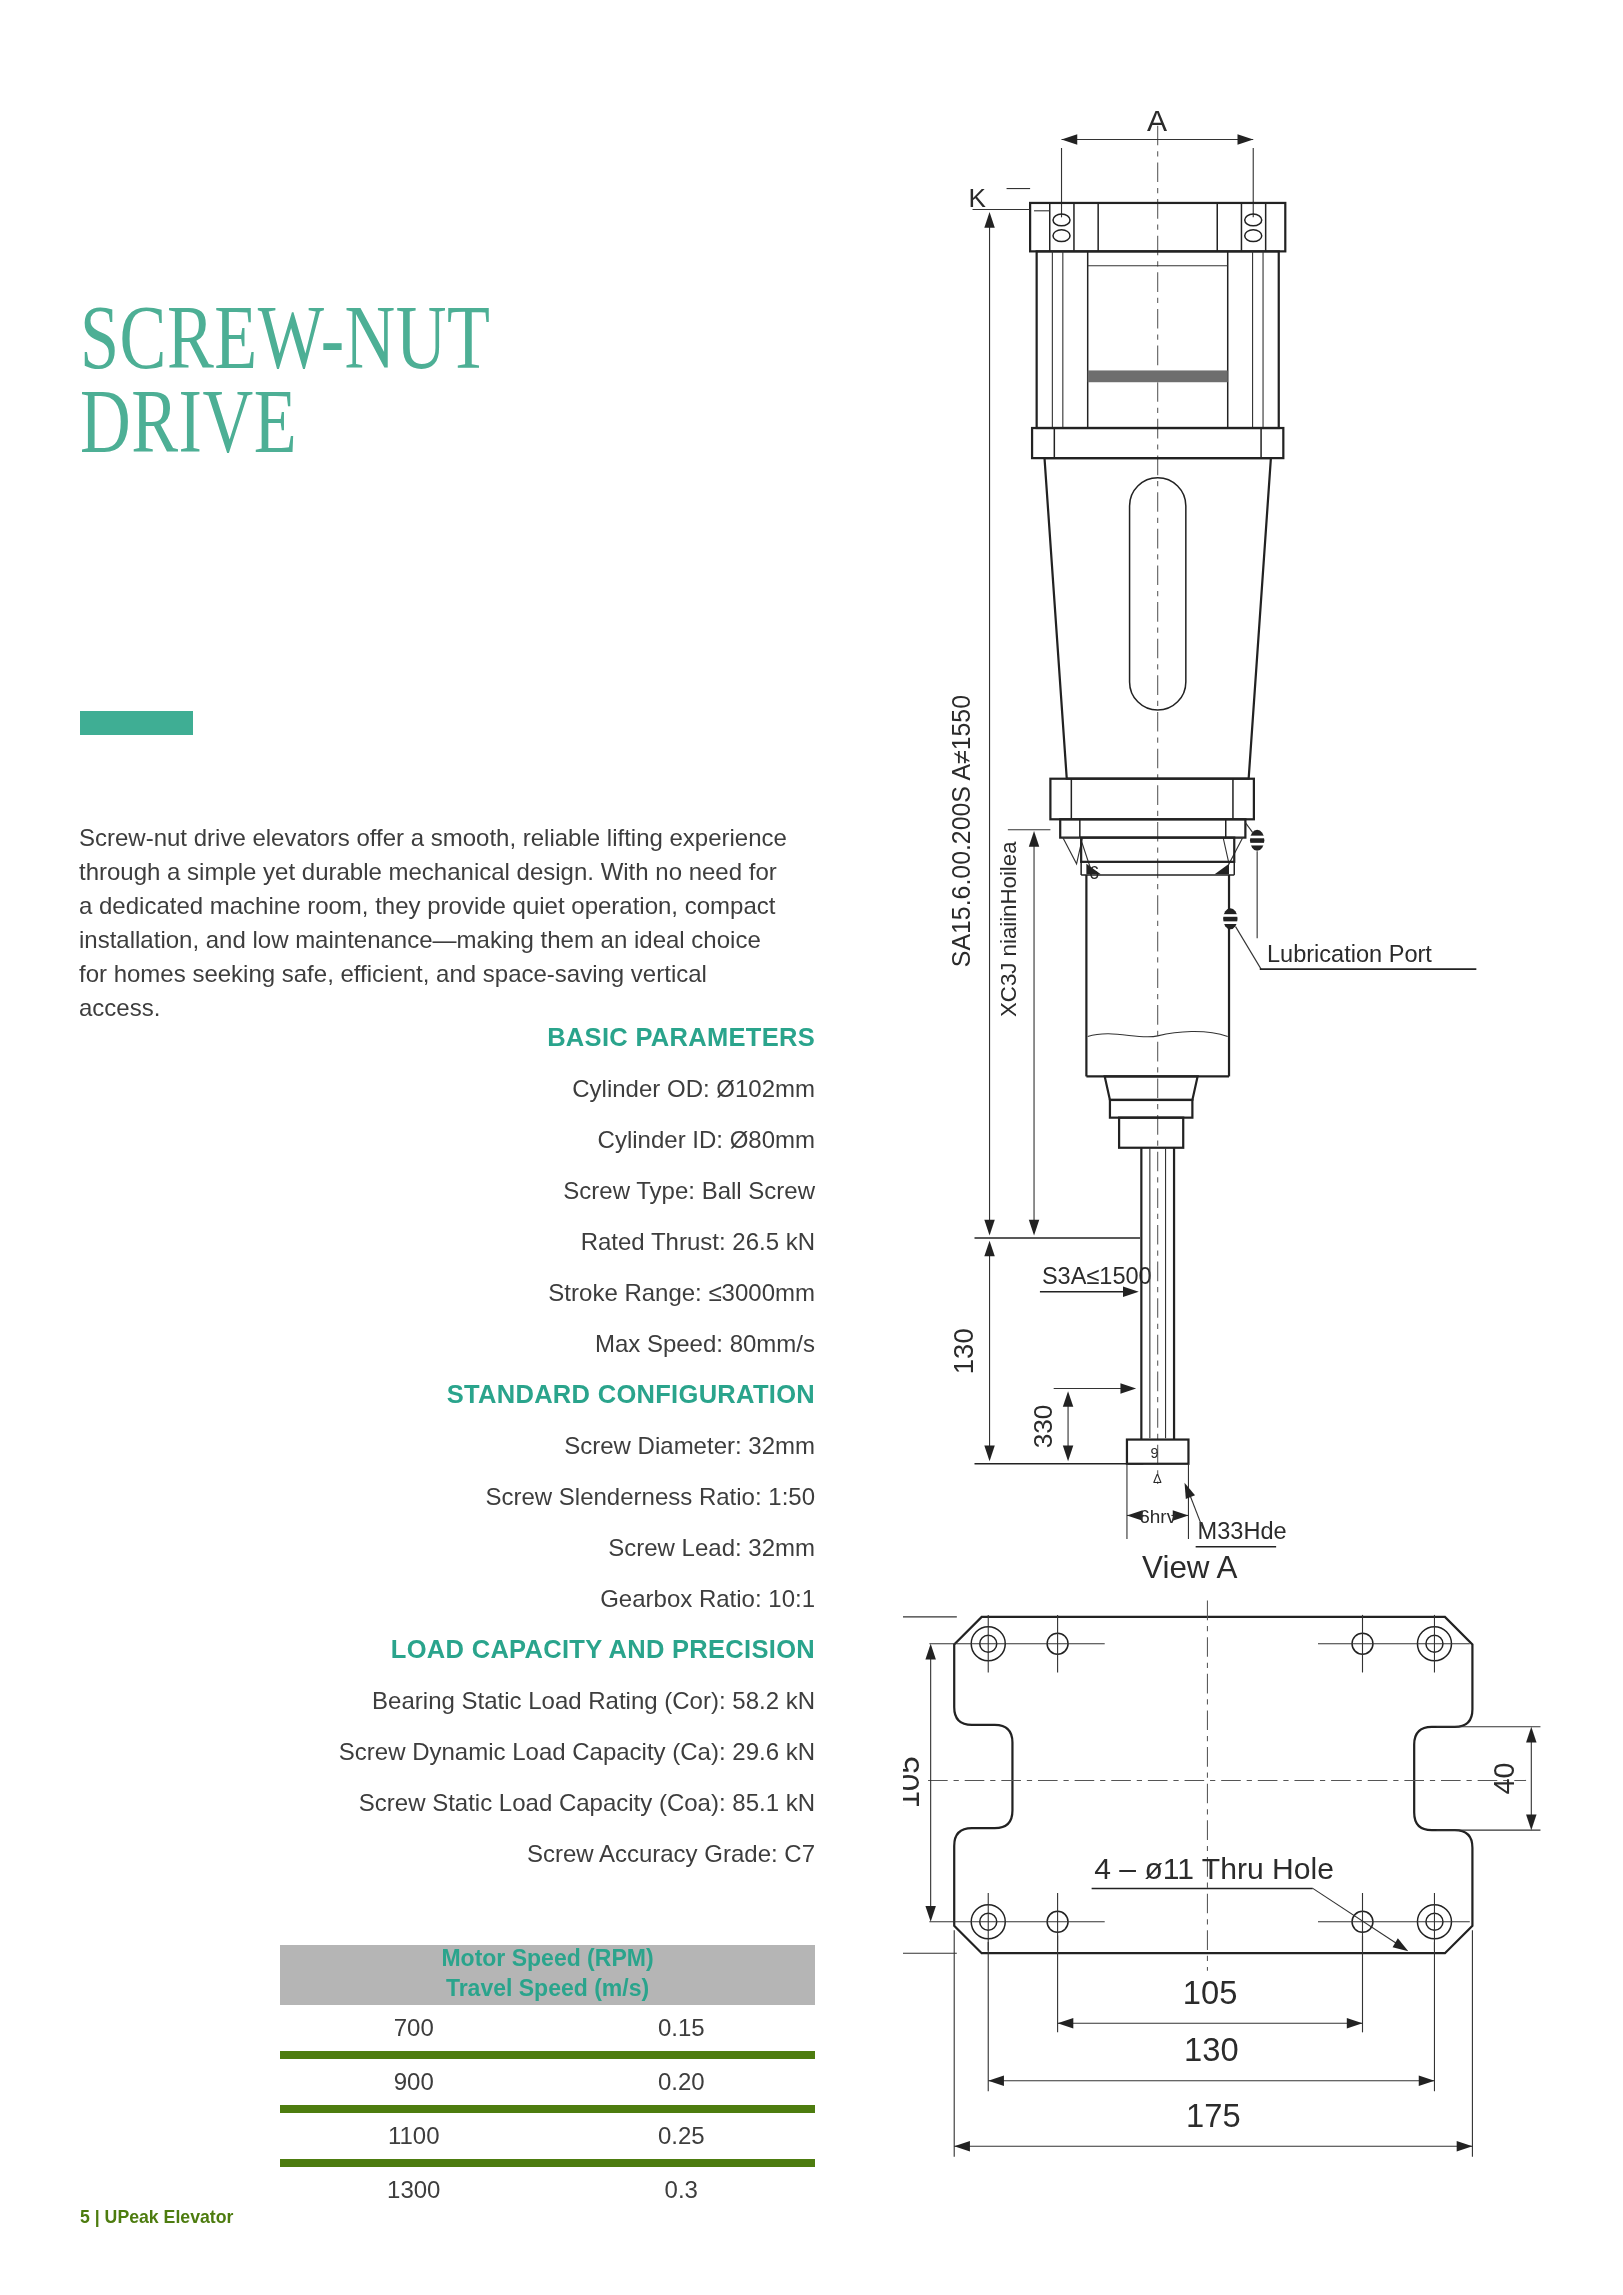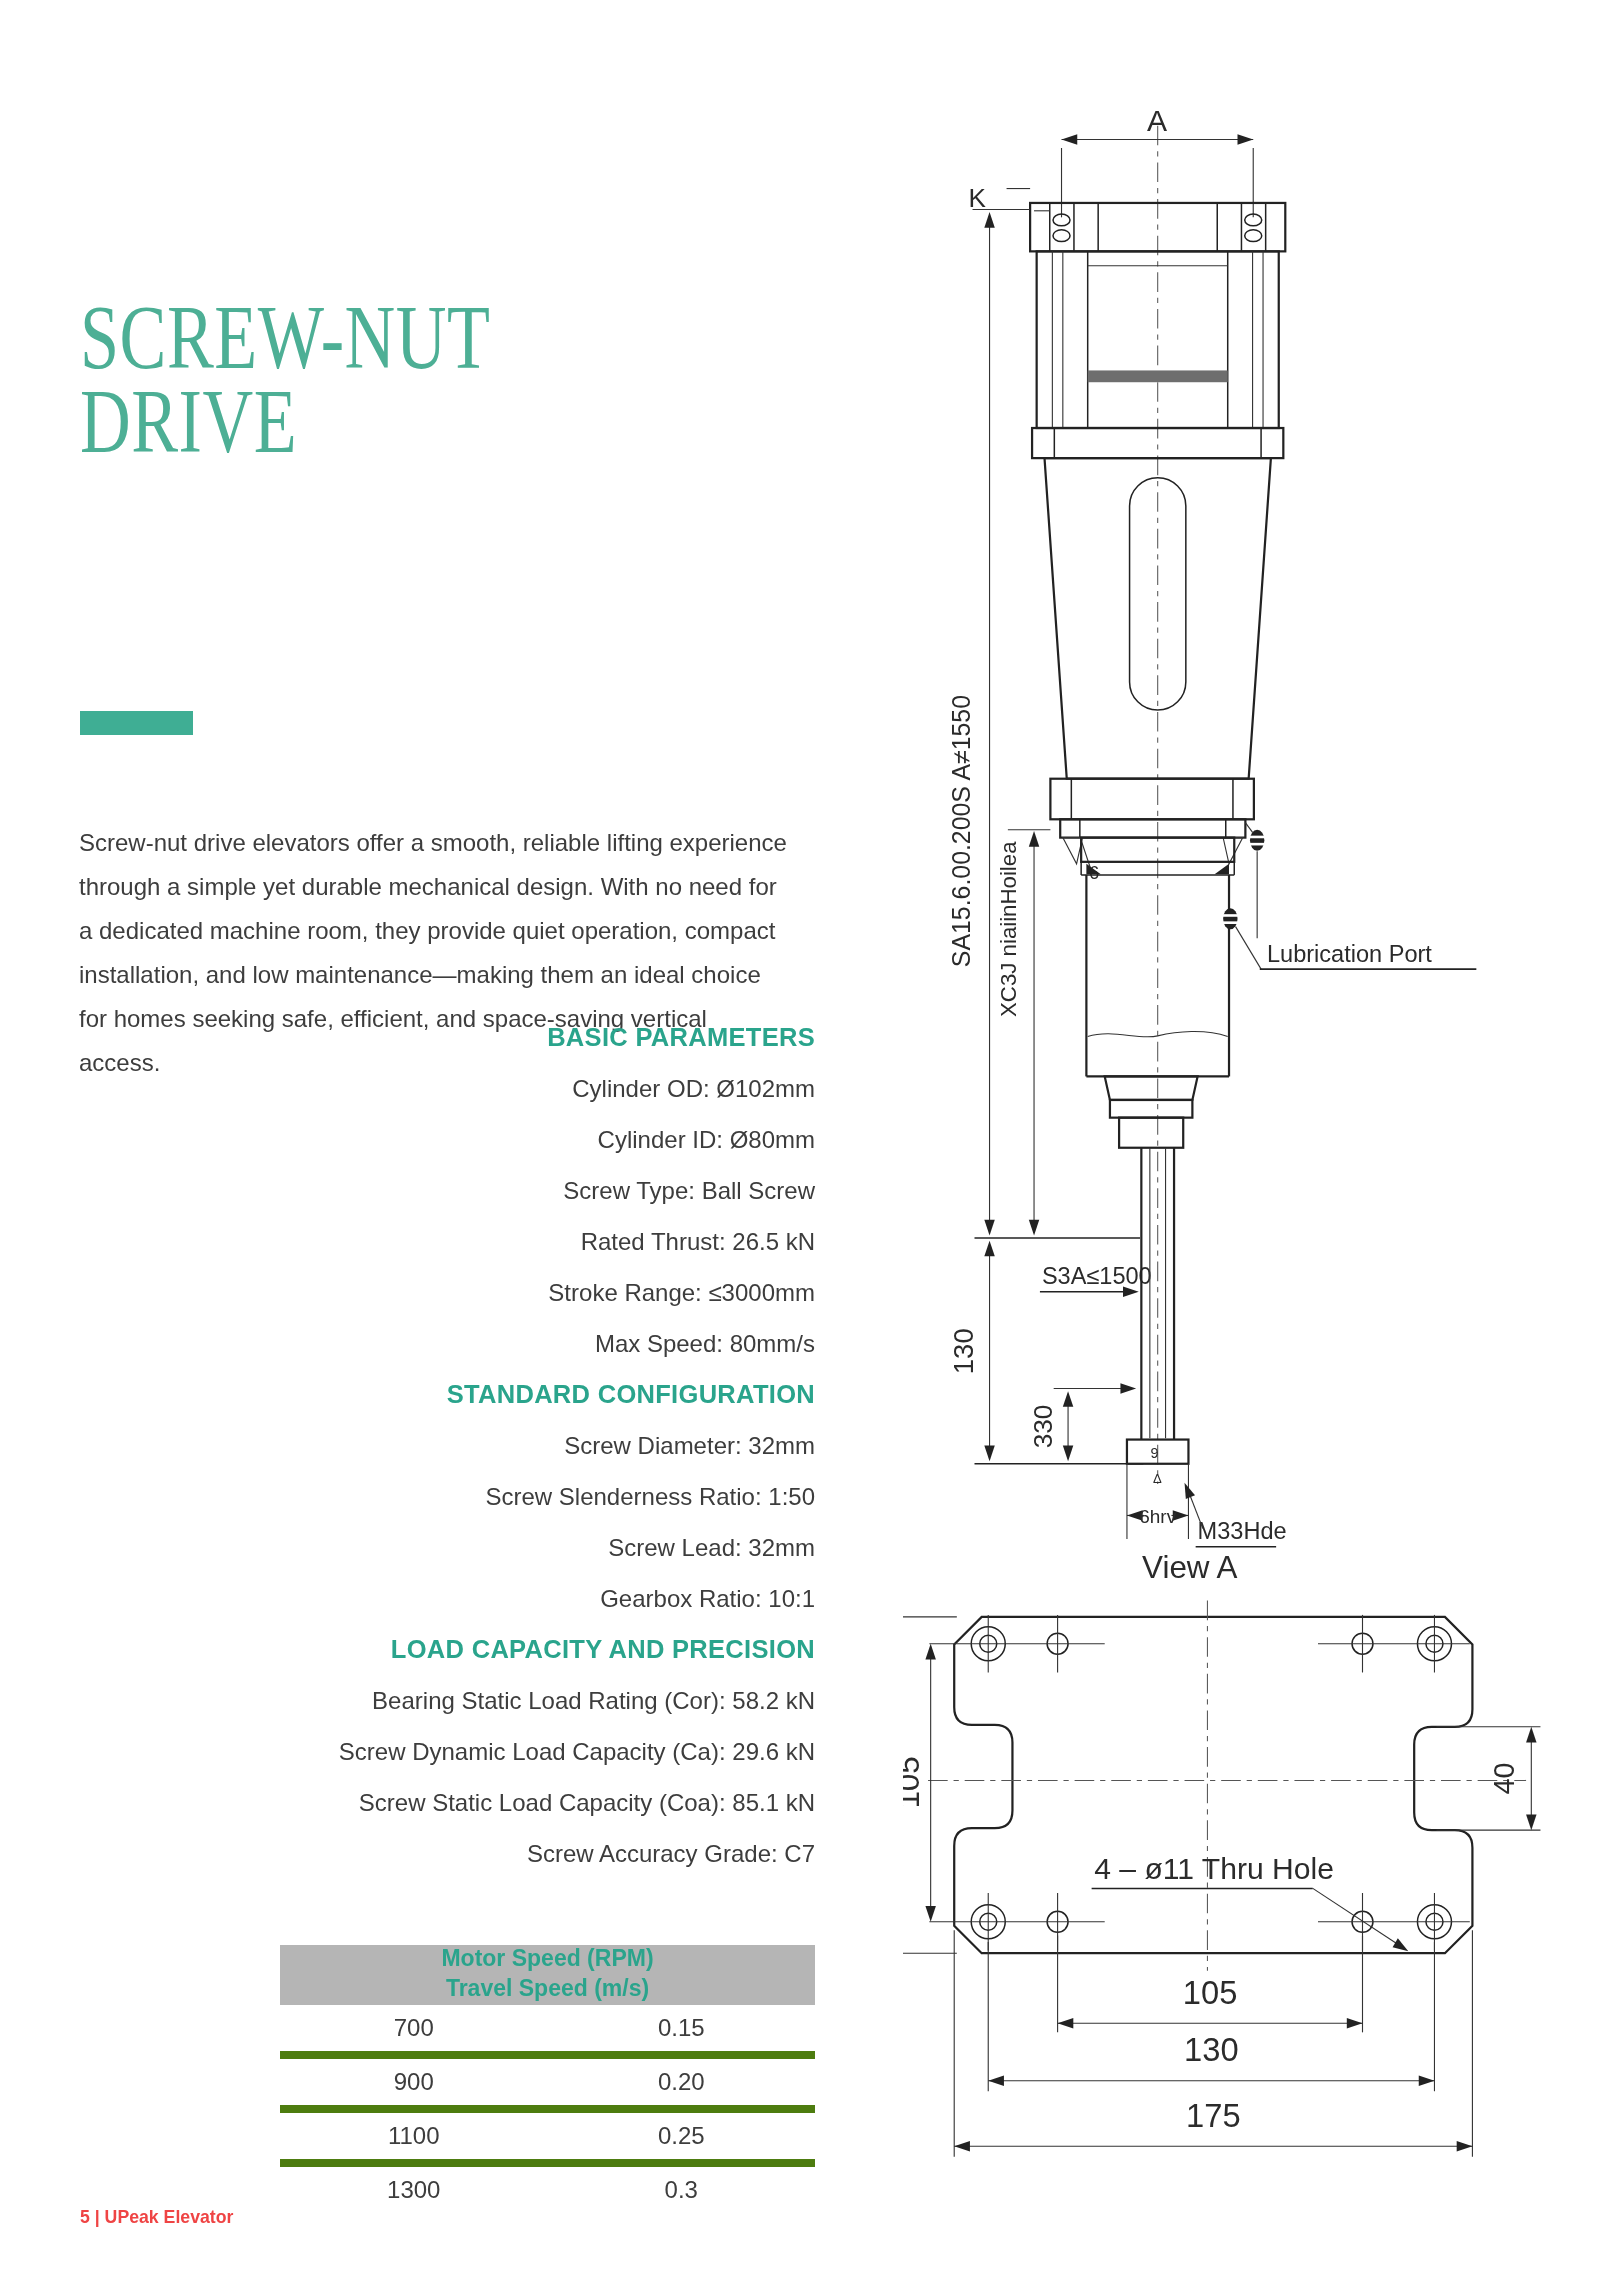--- a/index.html
+++ b/index.html
@@ -10,34 +10,34 @@
   .page-title{
     position:absolute;left:80px;top:296px;
     font-family:"Liberation Serif",serif;font-weight:400;
     font-size:90px;line-height:84px;color:#4daf95;
     transform:scaleX(0.78);transform-origin:left top;letter-spacing:0.7px;
     white-space:nowrap;
   }
   .accent-bar{position:absolute;left:80px;top:711px;width:113px;height:23.6px;background:#3fae94;}
   .intro{
     position:absolute;left:79px;top:821px;width:710px;
-    font-size:24px;line-height:44px;color:#3d3d3d;
+    font-size:24px;line-height:34px;color:#3d3d3d;
   }
   .specs{
     position:absolute;left:98px;top:1012px;width:717px;text-align:right;
   }
   .spec-line{height:51px;line-height:51px;font-size:24px;white-space:nowrap;}
   .spec-heading{font-size:25.5px;font-weight:bold;color:#2aa48c;letter-spacing:0.3px;}
   .speed-table{position:absolute;left:280px;top:1945px;width:535px;}
   .speed-table .thead{height:60px;background:#b5b5b5;display:flex;align-items:center;flex-direction:column;}
   .speed-table .th{flex:1;text-align:center;font-size:23px;font-weight:bold;color:#2aa48c;}
   .speed-table .tr{height:46px;display:flex;align-items:center;border-bottom:8px solid #4d7c0f;}
   .speed-table .tr.last{border-bottom:none;}
   .speed-table .td{flex:1;text-align:center;font-size:24px;color:#3d3d3d;}
-  .footer{position:absolute;left:80px;top:2207px;font-size:17.7px;font-weight:bold;color:#ef4444;}
+  .footer{position:absolute;left:80px;top:2207px;font-size:17.7px;font-weight:bold;color:#4d7c0f;}
   svg.drawing{position:absolute;left:903px;top:59px;}
   svg text{font-family:"Liberation Sans",sans-serif;fill:#2b2b2b;}
   .ol{stroke:#222;stroke-width:3.4;fill:none;stroke-linejoin:miter;}
   .ml{stroke:#222;stroke-width:2.3;fill:none;}
   .tl{stroke:#333;stroke-width:1.7;fill:none;}
   .cl{stroke:#555;stroke-width:1.6;fill:none;stroke-dasharray:30 9 8 9;}
   .ar{fill:#222;stroke:none;}
   .grayband{fill:#6e6e6e;stroke:none;}
   .wfill{stroke:#fff;stroke-width:4;fill:none;}
 </style>

